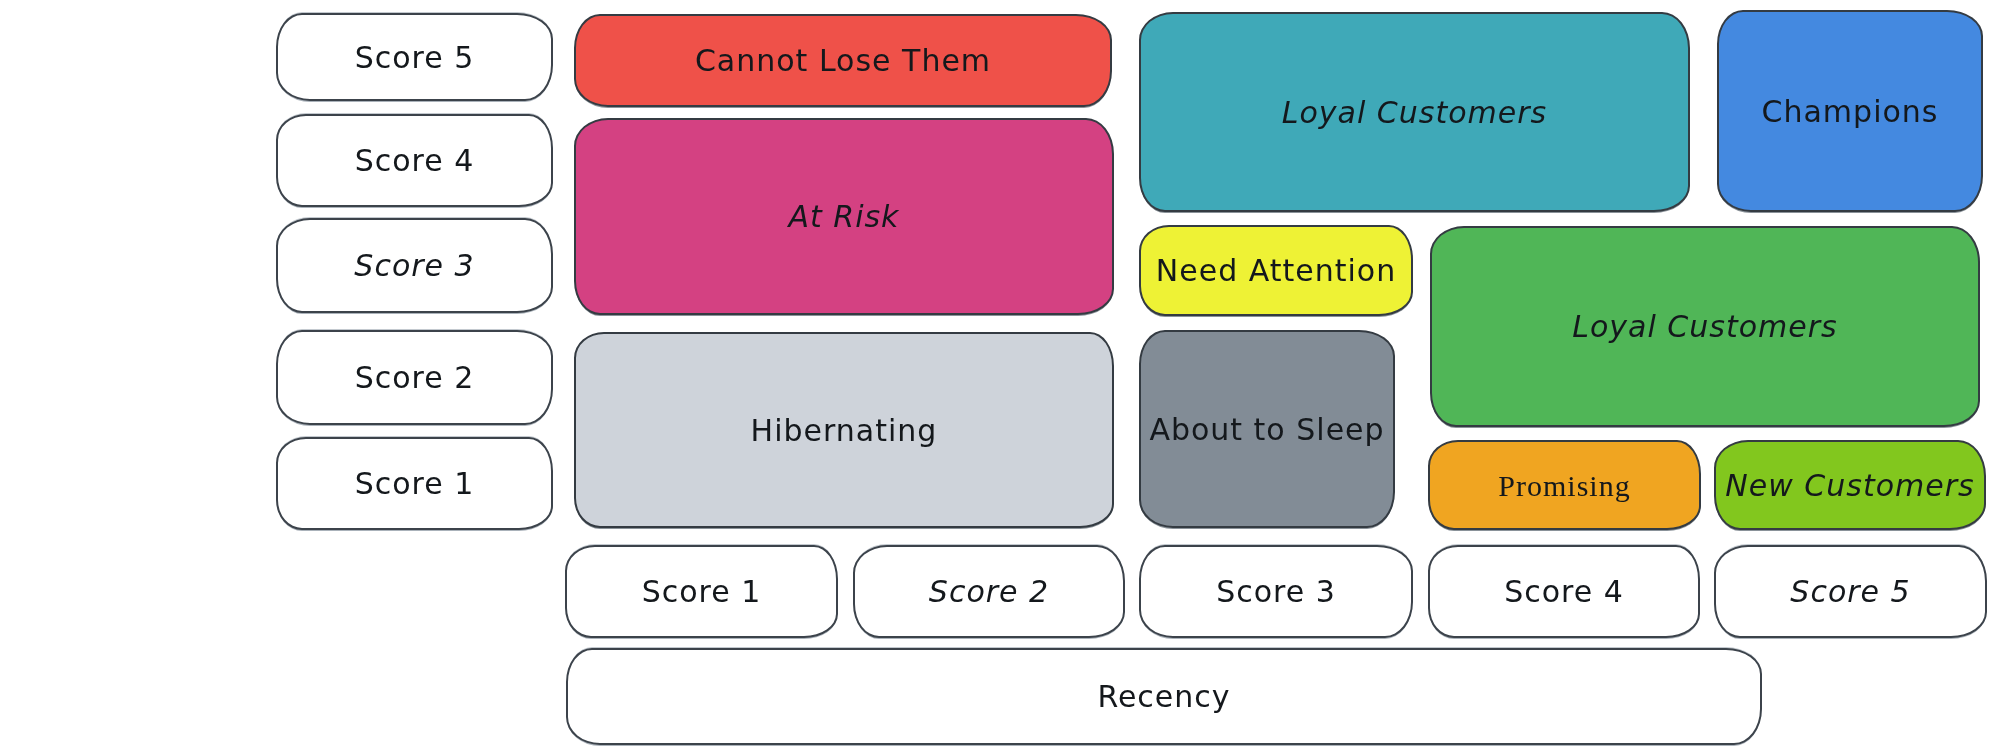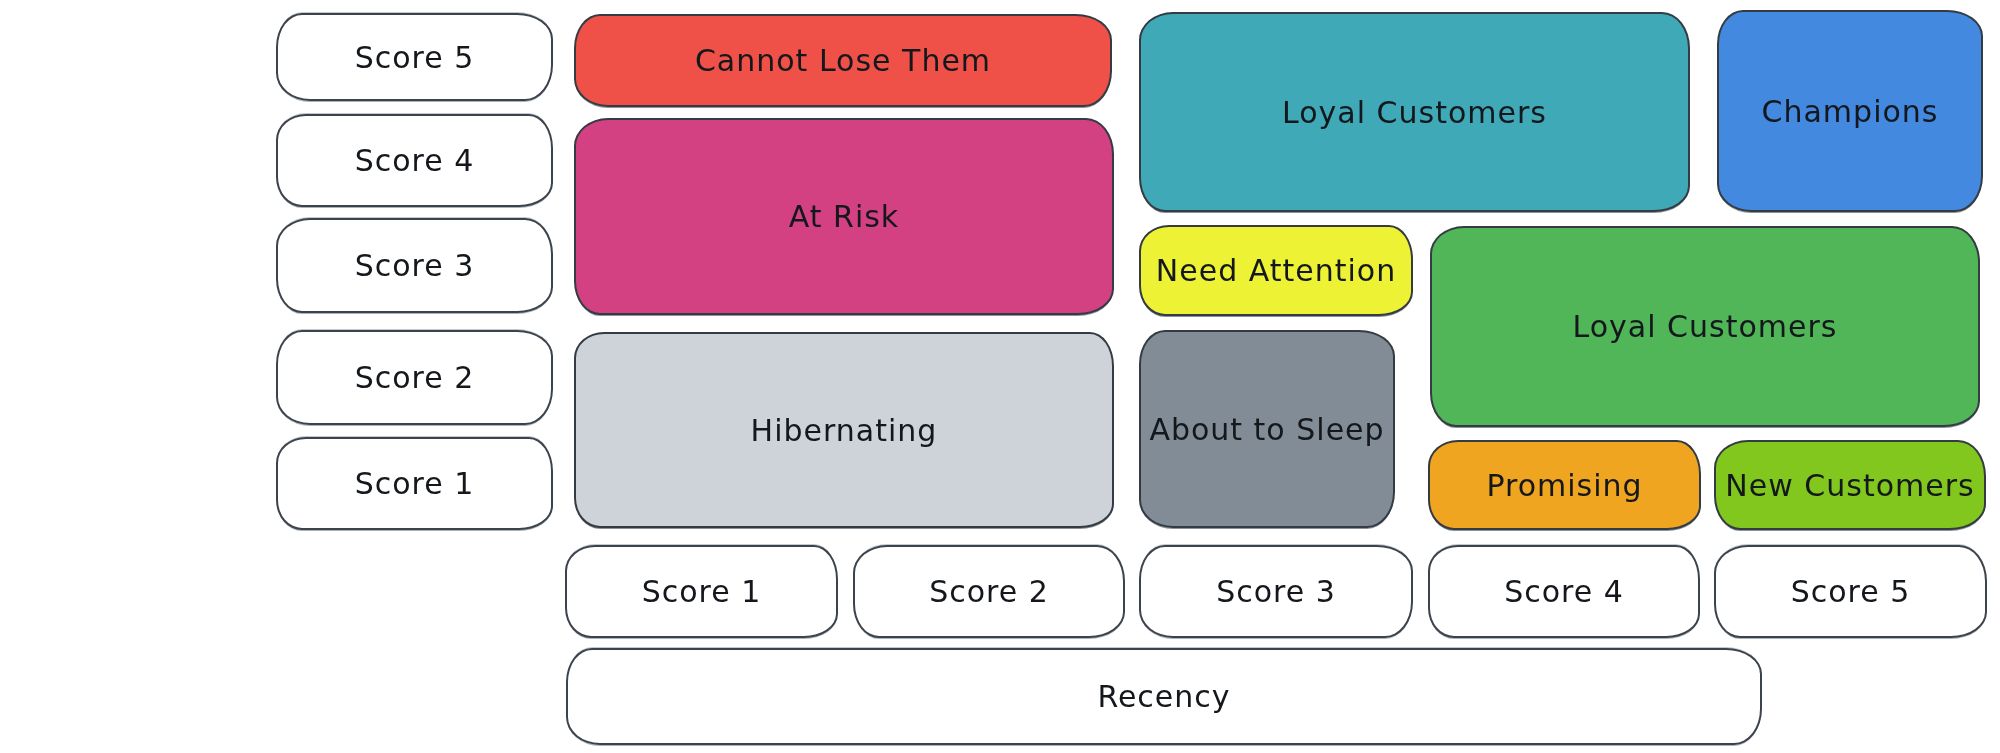--- a/index.html
+++ b/index.html
@@ -27,21 +27,21 @@
   }
   .white {
     background: #ffffff;
     box-shadow: 0 2px 0 -1px #aab2ba, 0 -2px 0 -1px #c3c9cf;
   }
   .seg {
     border-color: #343b42;
     box-shadow: 0 2px 0 -1px #8a9299;
   }
   
-  .r-a { border-radius: 34px 28px 36px 26px / 28px 36px 26px 34px; }
+  .r-a { border-radius: 34px 28px 36px 26px / 28px 36px 26px 34px; font-style: italic; }
   .r-b { border-radius: 26px 36px 28px 34px / 34px 26px 36px 28px; }
   .r-c { border-radius: 30px 24px 34px 26px / 26px 34px 24px 30px; }
 
   
   #freq-axis        { left:   8px; top:  10px; width: 252px; height: 508px; }
   #fscore-0         { left: 276px; top:  13px; width: 277px; height:  88px; }
   #fscore-1         { left: 276px; top: 114px; width: 277px; height:  93px; }
   #fscore-2         { left: 276px; top: 218px; width: 277px; height:  95px; }
   #fscore-3         { left: 276px; top: 330px; width: 277px; height:  95px; }
   #fscore-4         { left: 276px; top: 437px; width: 277px; height:  93px; }
@@ -102,21 +102,21 @@
   </div>
   <div class="box seg r-c" id="seg-need-attn" style="background-color: rgb(238, 242, 53);">
     <span>Need Attention</span>
   </div>
   <div class="box seg r-a" id="seg-loyal-green" style="background-color: rgb(80, 182, 87);">
     <span>Loyal Customers</span>
   </div>
   <div class="box seg r-b" id="seg-about-sleep" style="background-color: rgb(130, 140, 150);">
     <span>About to Sleep</span>
   </div>
-  <div class="box seg r-c" id="seg-promising" style="background-color: rgb(240, 165, 33);">
+  <div class="box seg r-c" id="seg-promising" style="background-color: rgb(240, 165, 33); font-family: Liberation Serif, serif;">
     <span>Promising</span>
   </div>
   <div class="box seg r-a" id="seg-new-cust" style="background-color: rgb(130, 199, 30);">
     <span>New Customers</span>
   </div>
 
   <div class="box white r-c" id="rscore-0">
     <span>Score 1</span>
   </div>
   <div class="box white r-a" id="rscore-1">

